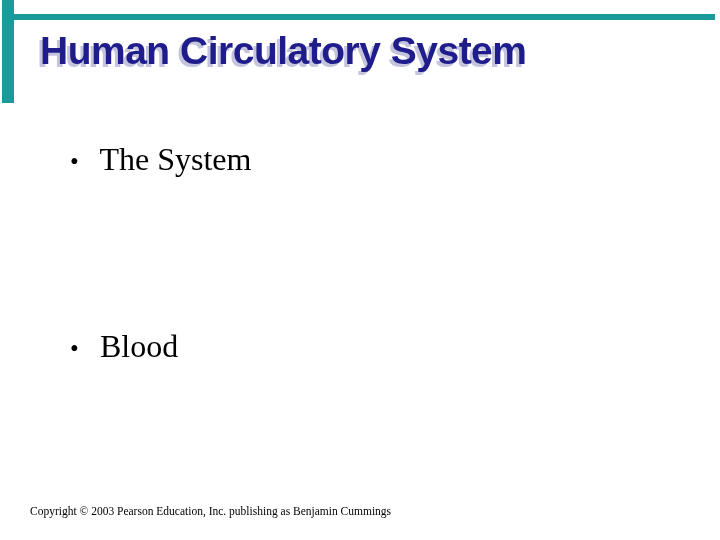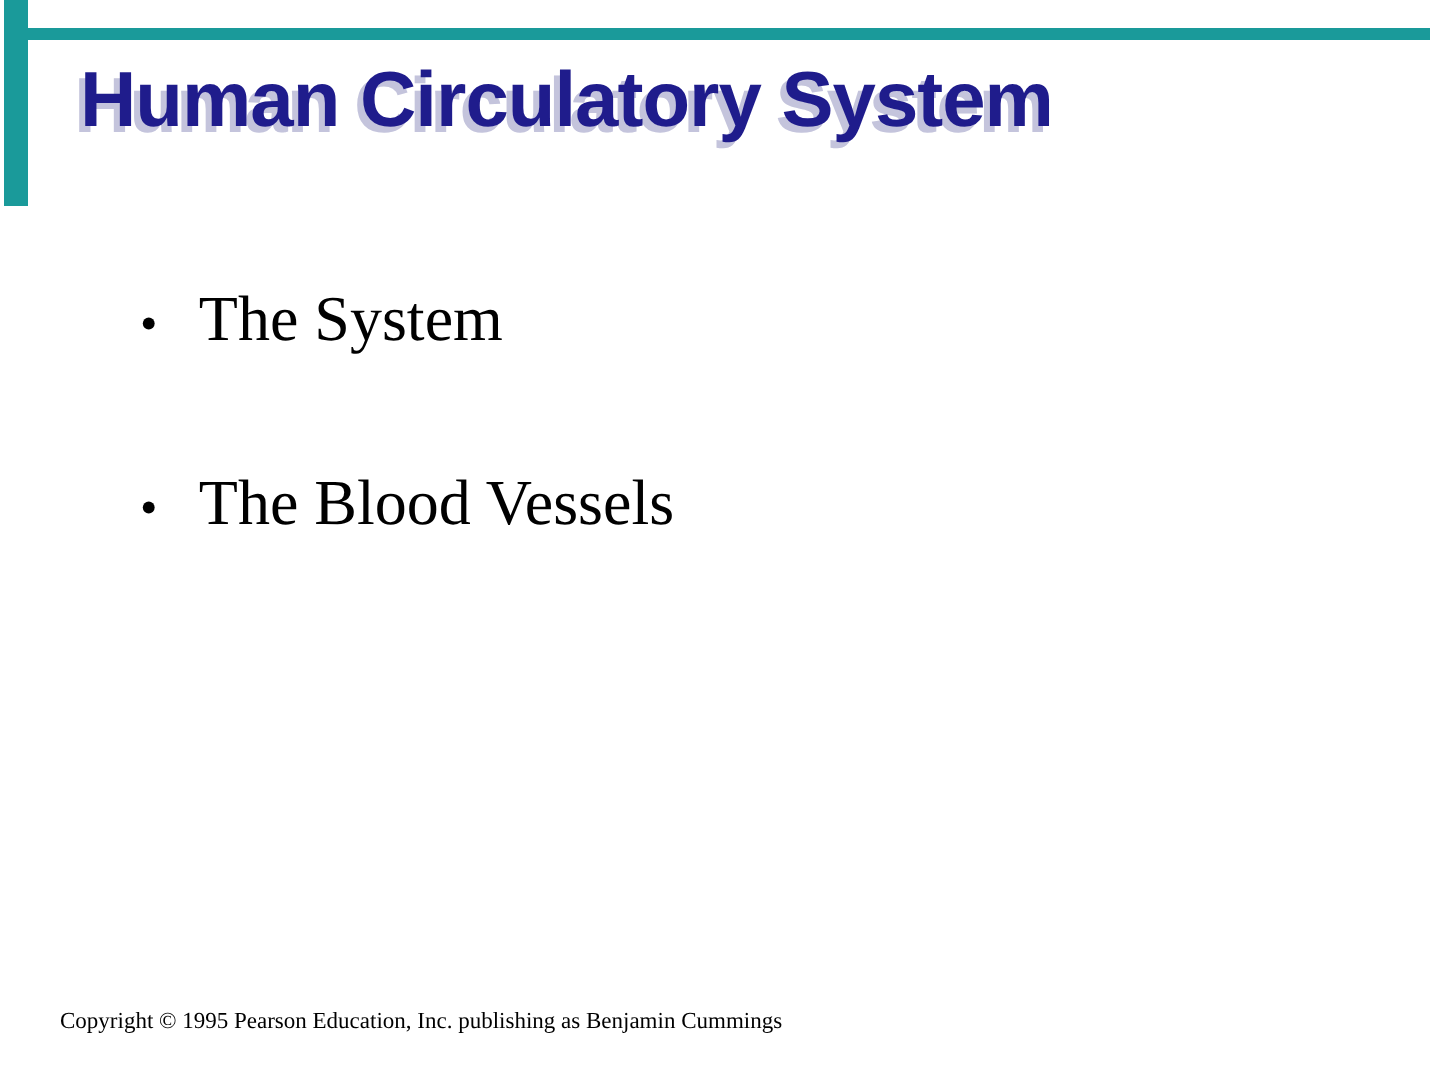--- a/index.html
+++ b/index.html
@@ -94,20 +94,20 @@
   <div class="vbar"></div>
   <div class="hbar"></div>
 
   <h1 class="title">Human Circulatory System</h1>
 
   <ul class="bullets">
     <li class="bullet-item b0">
       <span class="dot">•</span>
       <span class="bullet-text">The System</span>
     </li>
-    <li class="bullet-item b1">
+    <li class="bullet-item b2">
       <span class="dot">•</span>
-      <span class="bullet-text">The Blood Vessels</span>
+      <span class="bullet-text">Blood</span>
     </li>
   </ul>
 
-  <div class="footer">Copyright © 1995 Pearson Education, Inc. publishing as Benjamin Cummings</div>
+  <div class="footer">Copyright © 2003 Pearson Education, Inc. publishing as Benjamin Cummings</div>
 </div>
 
 </body></html>

